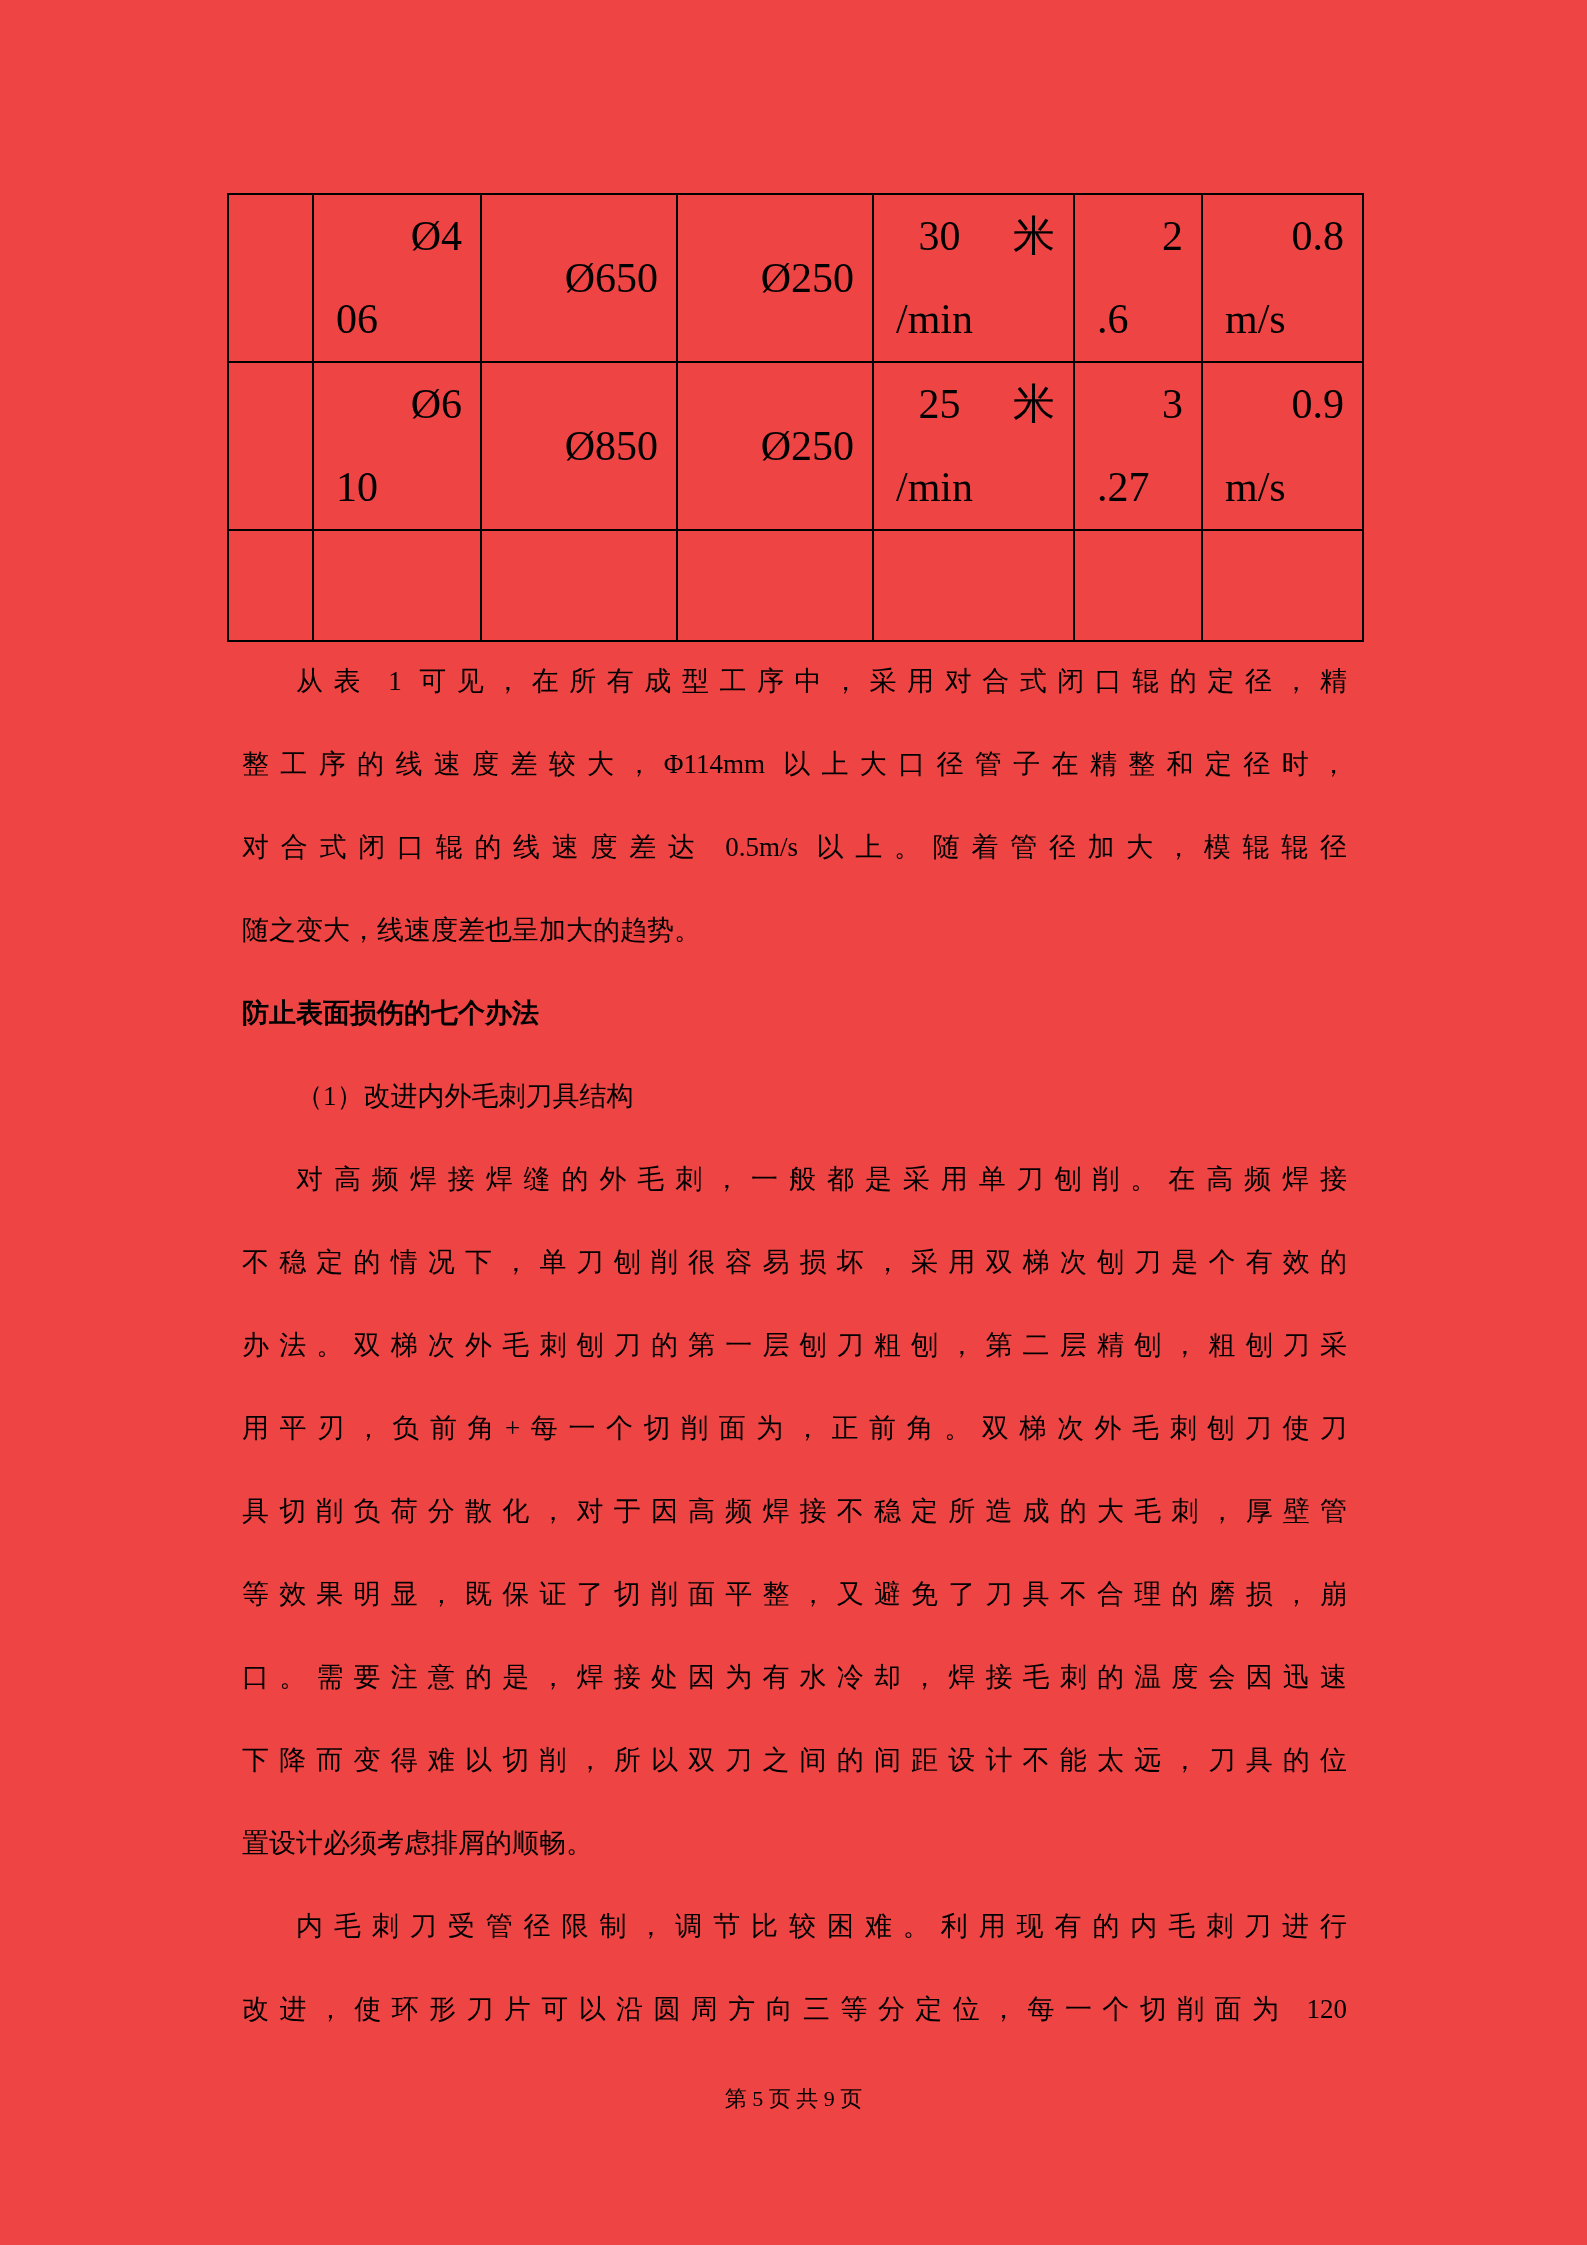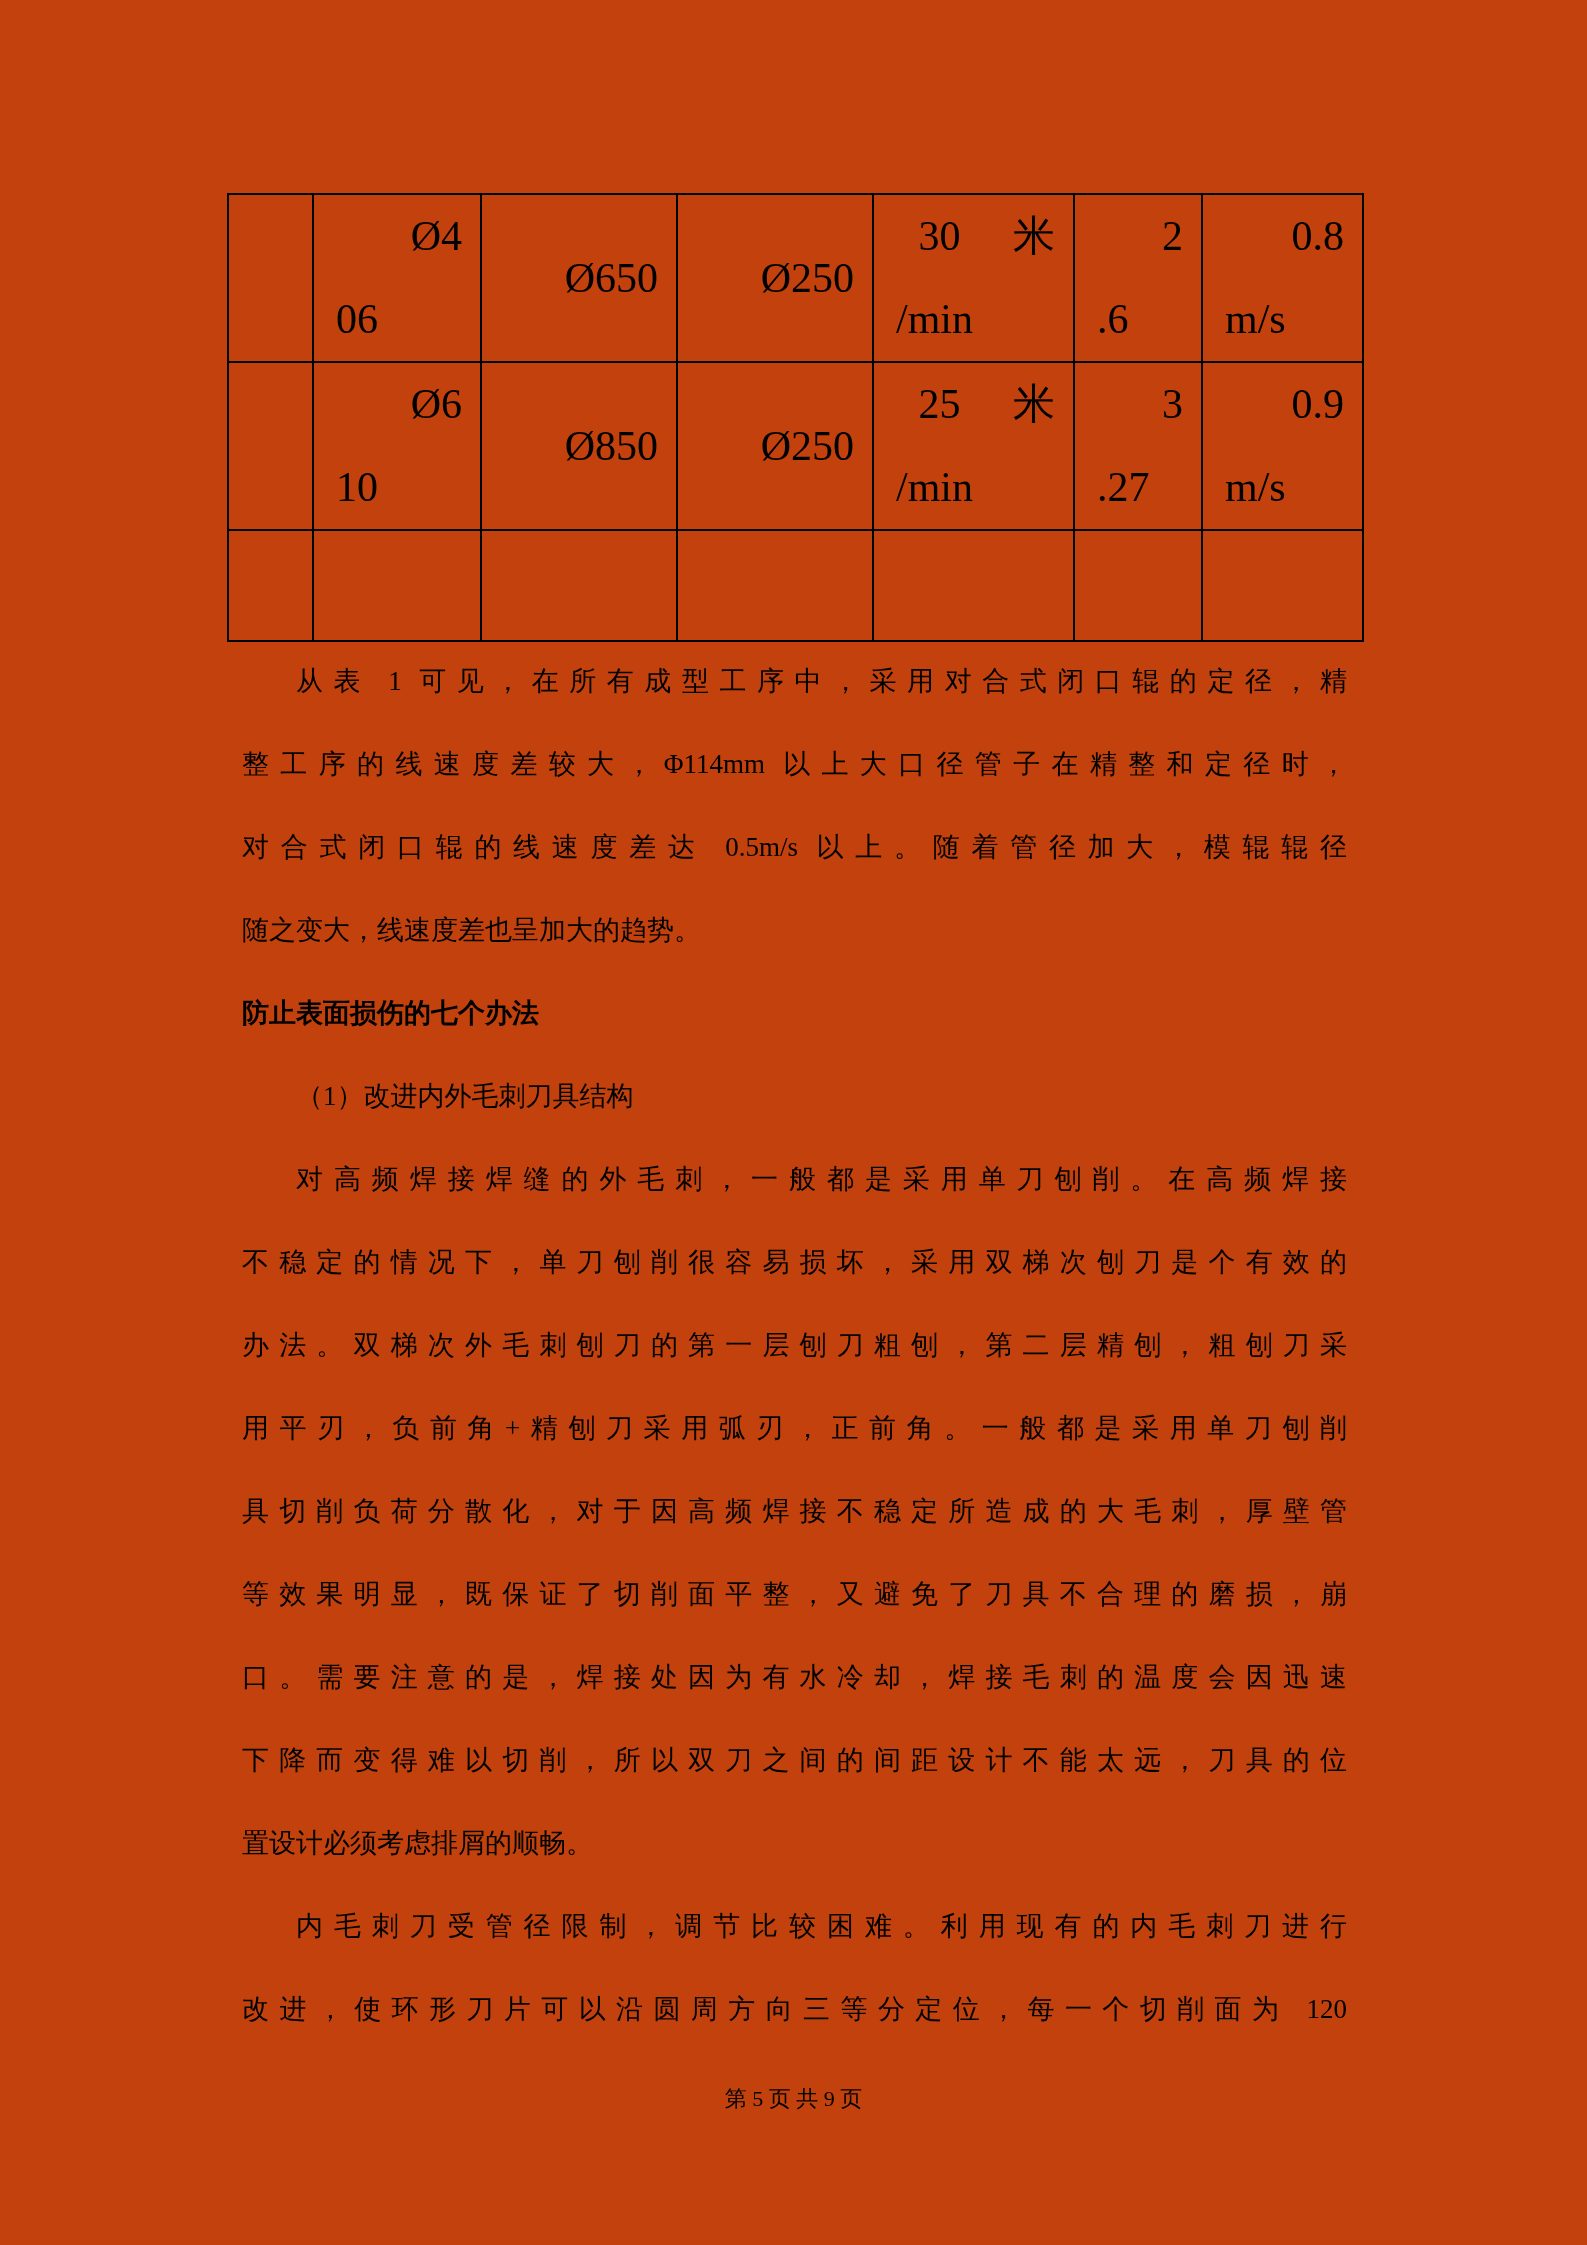--- a/index.html
+++ b/index.html
@@ -1,20 +1,20 @@
 <!DOCTYPE html>
 <html><head>
 <meta charset="utf-8">
 <style>
   html,body { margin:0; padding:0; background:#e8e8e8; }
   .page {
     position:relative;
     width:1587px; height:2245px;
     margin:0 auto;
-    background:#c2410c;
+    background:#ef4444;
     color:#000000;
     font-family:"Liberation Serif","DejaVu Serif",serif;
     overflow:hidden;
   }
   
   table.spec {
     position:absolute; left:227px; top:193px;
     border-collapse:collapse; table-layout:fixed;
   }
   table.spec td {
@@ -131,21 +131,21 @@
       <div class="heading">
         <div class="tline">防止表面损伤的七个办法</div>
       </div>
       <div class="para">
         <div class="tline indent">（1）改进内外毛刺刀具结构</div>
       </div>
       <div class="para">
         <div class="tline indent full">对高频焊接焊缝的外毛刺，一般都是采用单刀刨削。在高频焊接</div>
         <div class="tline full">不稳定的情况下，单刀刨削很容易损坏，采用双梯次刨刀是个有效的</div>
         <div class="tline full">办法。双梯次外毛刺刨刀的第一层刨刀粗刨，第二层精刨，粗刨刀采</div>
-        <div class="tline full">用平刃，负前角+精刨刀采用弧刃，正前角。一般都是采用单刀刨削</div>
+        <div class="tline full">用平刃，负前角+每一个切削面为，正前角。双梯次外毛刺刨刀使刀</div>
         <div class="tline full">具切削负荷分散化，对于因高频焊接不稳定所造成的大毛刺，厚壁管</div>
         <div class="tline full">等效果明显，既保证了切削面平整，又避免了刀具不合理的磨损，崩</div>
         <div class="tline full">口。需要注意的是，焊接处因为有水冷却，焊接毛刺的温度会因迅速</div>
         <div class="tline full">下降而变得难以切削，所以双刀之间的间距设计不能太远，刀具的位</div>
         <div class="tline">置设计必须考虑排屑的顺畅。</div>
       </div>
       <div class="para">
         <div class="tline indent full">内毛刺刀受管径限制，调节比较困难。利用现有的内毛刺刀进行</div>
         <div class="tline full">改进，使环形刀片可以沿圆周方向三等分定位，每一个切削面为 120</div>
       </div>

